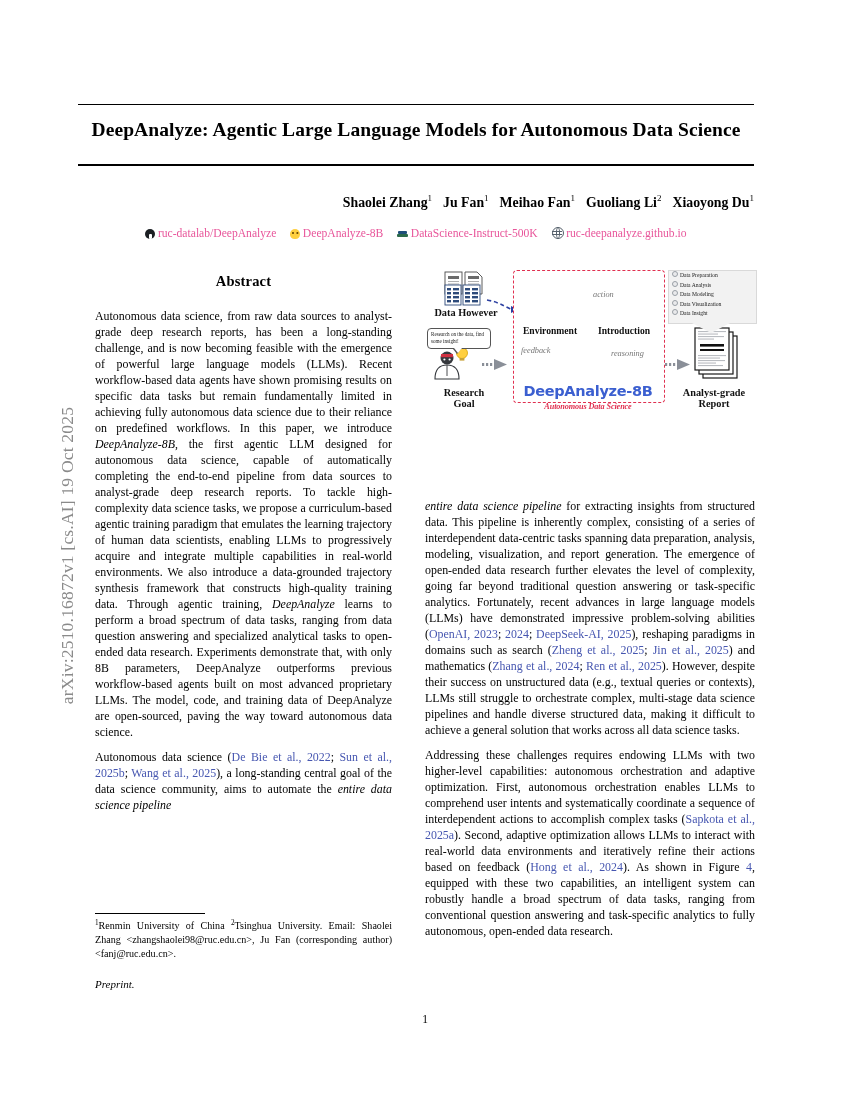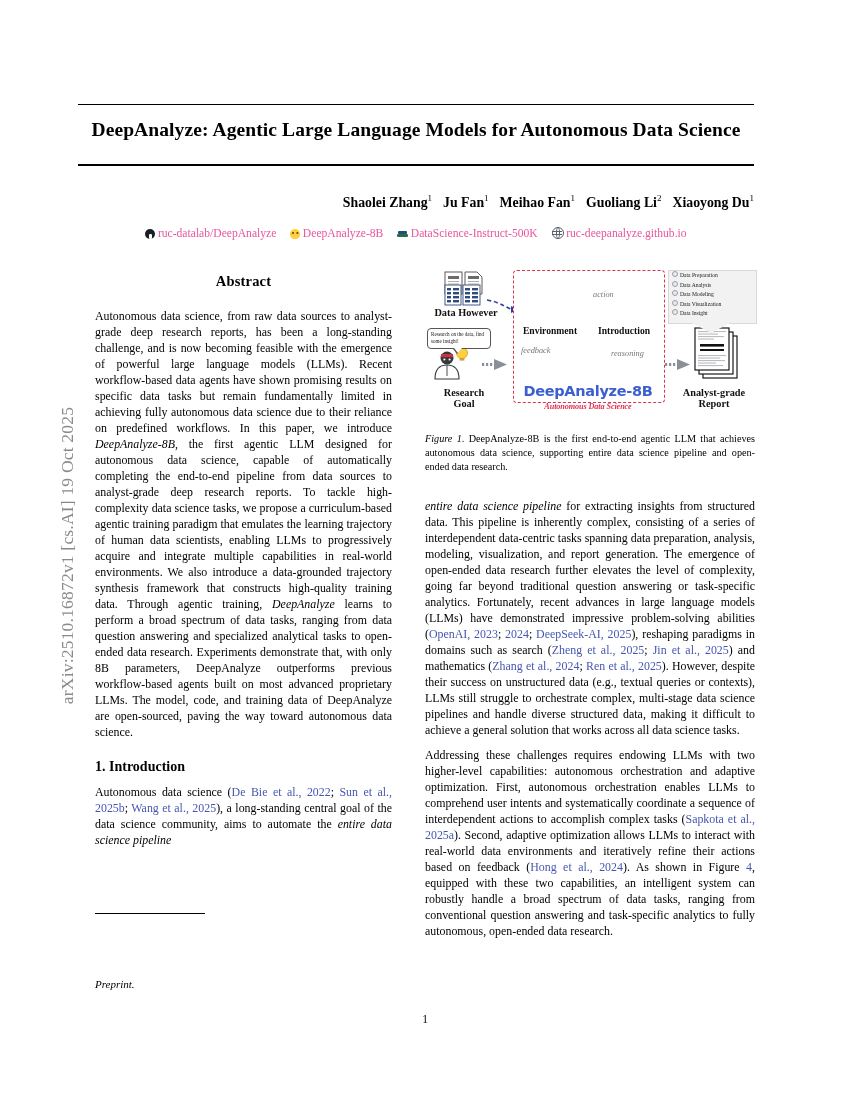--- a/index.html
+++ b/index.html
@@ -348,25 +348,27 @@
   </div>
 
   <div id="links-row">
     <span class="lnk"><span class="glyph"><span class="gh-dot"></span></span><span>ruc-datalab/DeepAnalyze</span></span><span class="lnk"><span class="glyph"><span class="hf-face"></span></span><span>DeepAnalyze-8B</span></span><span class="lnk"><span class="glyph"><span class="books"></span></span><span>DataScience-Instruct-500K</span></span><span class="lnk"><span class="glyph"><span class="globe"></span></span><span>ruc-deepanalyze.github.io</span></span>
   </div>
 
   <div class="col" id="col-left">
     <div class="abs-head">Abstract</div>
     <div class="para"><span>Autonomous data science, from raw data sources to analyst-grade deep research reports, has been a long-standing challenge, and is now becoming feasible with the emergence of powerful large language models (LLMs). Recent workflow-based data agents have shown promising results on specific data tasks but remain fundamentally limited in achieving fully autonomous data science due to their reliance on predefined workflows. In this paper, we introduce </span><span class="it">DeepAnalyze-8B</span><span>, the first agentic LLM designed for autonomous data science, capable of automatically completing the end-to-end pipeline from data sources to analyst-grade deep research reports. To tackle high-complexity data science tasks, we propose a curriculum-based agentic training paradigm that emulates the learning trajectory of human data scientists, enabling LLMs to progressively acquire and integrate multiple capabilities in real-world environments. We also introduce a data-grounded trajectory synthesis framework that constructs high-quality training data. Through agentic training, </span><span class="it">DeepAnalyze</span><span> learns to perform a broad spectrum of data tasks, ranging from data question answering and specialized analytical tasks to open-ended data research. Experiments demonstrate that, with only 8B parameters, DeepAnalyze outperforms previous workflow-based agents built on most advanced proprietary LLMs. The model, code, and training data of DeepAnalyze are open-sourced, paving the way toward autonomous data science.</span></div>
 
-    <div class="sec-head">1. Introduction</div>
     <div class="para"><span>Autonomous data science (</span><span class="cite">De Bie et al., 2022</span><span>; </span><span class="cite">Sun et al., 2025b</span><span>; </span><span class="cite">Wang et al., 2025</span><span>), a long-standing central goal of the data science community, aims to automate the </span><span class="it">entire data science pipeline</span></div>
   </div>
 
   <div id="footnote-rule"></div>
+  <div id="footnote">
+    <span class="sup">1</span><span>Renmin University of China </span><span class="sup">2</span><span>Tsinghua University.  Email: Shaolei Zhang &lt;zhangshaolei98@ruc.edu.cn&gt;, Ju Fan (corresponding author) &lt;fanj@ruc.edu.cn&gt;.</span>
+  </div>
   <div id="preprint">Preprint.</div>
 
   <div id="figure">
     <div id="fig-inner">
 
       <svg width="330" height="156" style="position:absolute;left:0;top:0;">
 
         <rect x="20" y="6" width="17" height="22" fill="#fff" stroke="#4a4a4a" stroke-width="0.9"></rect>
         <rect x="23" y="10" width="11" height="3" fill="#6b6b6b"></rect>
         <rect x="23" y="15" width="11" height="1" fill="#b0b0b0"></rect>
@@ -536,23 +538,20 @@
         <div class="ci"><span class="bullet"></span><span>Data Preparation</span></div>
         <div class="ci"><span class="bullet"></span><span>Data Analysis</span></div>
         <div class="ci"><span class="bullet"></span><span>Data Modeling</span></div>
         <div class="ci"><span class="bullet"></span><span>Data Visualization</span></div>
         <div class="ci"><span class="bullet"></span><span>Data Insight</span></div>
       </div>
       <div id="checklist-tail"></div>
     </div>
   </div>
 
-  <div class="fig-cap">
-    <span class="it">Figure 1</span><span>. DeepAnalyze-8B is the first end-to-end agentic LLM that achieves autonomous data science, supporting entire data science pipeline and open-ended data research.</span>
-  </div>
 
   <div class="col" id="col-right" style="top:498px;">
     <div class="para"><span class="it">entire data science pipeline</span><span> for extracting insights from structured data. This pipeline is inherently complex, consisting of a series of interdependent data-centric tasks spanning data preparation, analysis, modeling, visualization, and report generation. The emergence of open-ended data research further elevates the level of complexity, going far beyond traditional question answering or task-specific analytics. Fortunately, recent advances in large language models (LLMs) have demonstrated impressive problem-solving abilities (</span><span class="cite">OpenAI, 2023</span><span>; </span><span class="cite">2024</span><span>; </span><span class="cite">DeepSeek-AI, 2025</span><span>), reshaping paradigms in domains such as search (</span><span class="cite">Zheng et al., 2025</span><span>; </span><span class="cite">Jin et al., 2025</span><span>) and mathematics (</span><span class="cite">Zhang et al., 2024</span><span>; </span><span class="cite">Ren et al., 2025</span><span>). However, despite their success on unstructured data (e.g., textual queries or contexts), LLMs still struggle to orchestrate complex, multi-stage data science pipelines and handle diverse structured data, making it difficult to achieve a general solution that works across all data science tasks.</span></div>
 
     <div class="para"><span>Addressing these challenges requires endowing LLMs with two higher-level capabilities: autonomous orchestration and adaptive optimization. First, autonomous orchestration enables LLMs to comprehend user intents and systematically coordinate a sequence of interdependent actions to accomplish complex tasks (</span><span class="cite">Sapkota et al., 2025a</span><span>). Second, adaptive optimization allows LLMs to interact with real-world data environments and iteratively refine their actions based on feedback (</span><span class="cite">Hong et al., 2024</span><span>).  As shown in Figure </span><span class="cite">4</span><span>, equipped with these two capabilities, an intelligent system can robustly handle a broad spectrum of data tasks, ranging from conventional question answering and task-specific analytics to fully autonomous, open-ended data research.</span></div>
   </div>
 
   <div id="page-number">1</div>
 </div>
 

